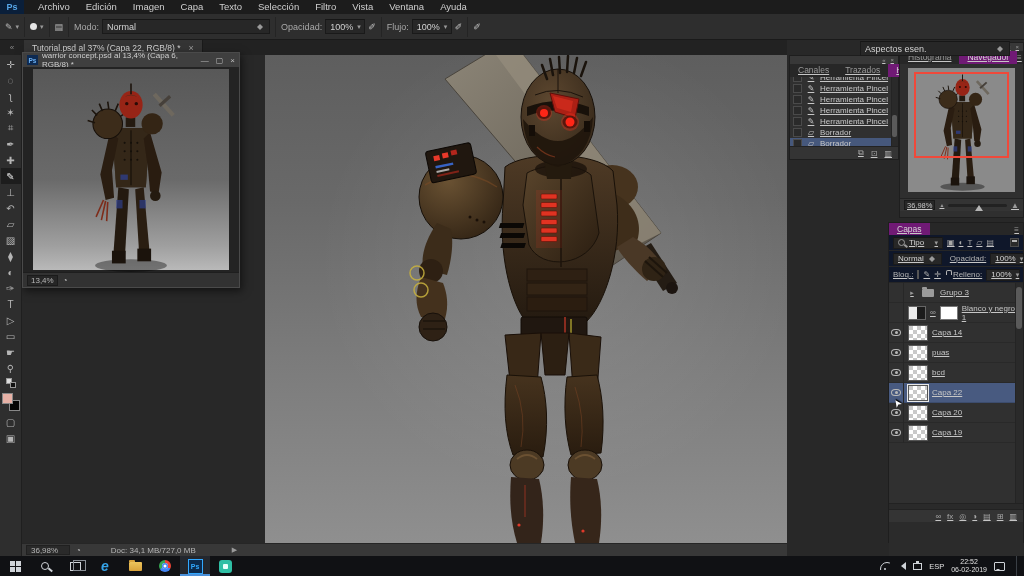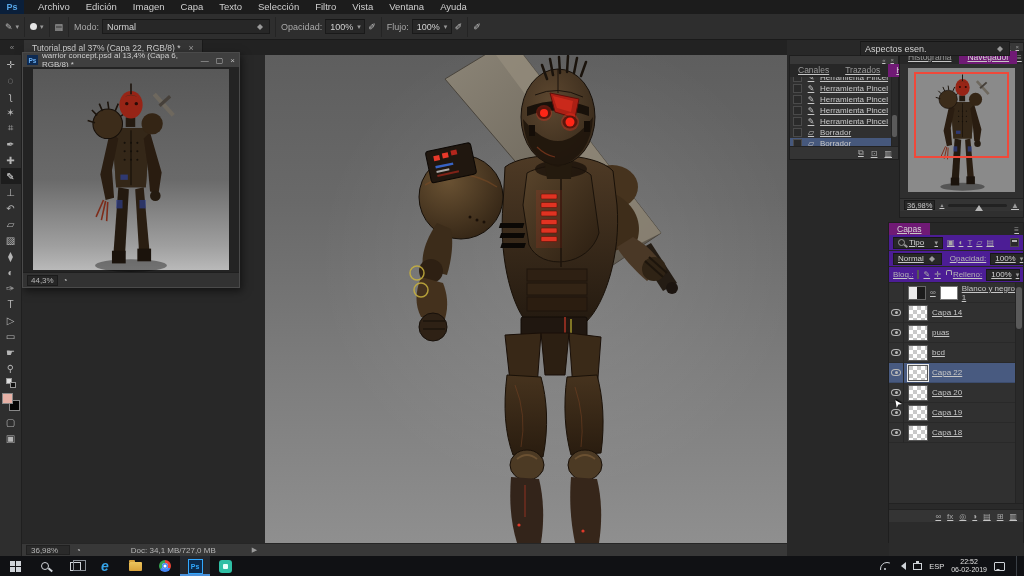--- a/index.html
+++ b/index.html
@@ -89,21 +89,21 @@
   .nav-rect { position:absolute; left:6px; top:4px; right:6px; height:86px; border:2px solid #f0493a; }
   .nav-foot { height:13px; display:flex; align-items:center; gap:4px; padding:0 4px; background:#343434; border-top:1px solid #222; font-size:7.5px; color:#c6c6c6;}
   .nav-zoom { background:#272727; border:1px solid #1a1a1a; padding:0 2px; height:10px; line-height:9px;}
   .nav-slider { flex:1; height:3px; background:#222; border-radius:2px; position:relative;}
   .nav-handle { position:absolute; left:46%; top:-3px; width:0; height:0; border:4px solid transparent; border-bottom:6px solid #b5b5b5;}
   .tri-sm { font-size:5px; color:#9a9a9a;}
   .tri-bg { font-size:8px; color:#9a9a9a;}
 
   
   .layers { left:888px; top:222px; width:136px; height:321px; }
-  .lp-row { height:16px; background:#4c1d95; border-bottom:1px solid #262626; display:flex; align-items:center; gap:4px; padding:0 4px; font-size:8px; color:#b5b5b5;}
+  .lp-row { height:16px; background:#0f172a; border-bottom:1px solid #262626; display:flex; align-items:center; gap:4px; padding:0 4px; font-size:8px; color:#b5b5b5;}
   .lp-row .sp { flex:1; }
   .mini-ico { font-size:8px; color:#a8a8a8; }
   .mag { width:7px; height:7px; border:1.5px solid #9a9a9a; border-radius:50%; position:relative; flex:none;}
   .mag::after { content:""; position:absolute; left:5px; top:5px; width:4px; height:1.5px; background:#9a9a9a; transform:rotate(40deg);}
   .checker8 { width:9px; height:9px; background-image:conic-gradient(#ddd 25%,#777 0 50%,#ddd 0 75%,#777 0); background-size:6px 6px; border:1px solid #555;}
   .lockico { width:7px; height:5px; background:#b5b5b5; position:relative; margin-top:4px;}
   .lockico::before { content:""; position:absolute; top:-4px; left:1px; width:4px; height:4px; border:1px solid #b5b5b5; border-bottom:none; border-radius:2px 2px 0 0;}
   .flag { width:9px; height:9px; background:#2a2a2a; border:1px solid #4a4a4a; position:relative; margin-left:auto;}
   .flag::after { content:""; position:absolute; inset:1px 1px 4px 1px; background:#b5b5b5;}
 
@@ -129,21 +129,21 @@
   .layers .p-foot { gap:6px; }
   .lp-fill { height:100%; background:#2b2b2b; }
 
   
   .cursor { left:893px; top:398px; z-index:60; color:#fff; font-size:10px; transform:rotate(-125deg);
     text-shadow:0 0 1px #000, 1px 1px 1px #000; }
 
   
   .statusbar { left:22px; top:543px; width:765px; height:13px; background:#383838; border-top:1px solid #262626; display:flex; align-items:center; gap:6px; font-size:8px; color:#b5b5b5; padding:0 4px; z-index:10;}
   .sb-zoom { background:#2a2a2a; border:1px solid #202020; padding:0 4px; height:10px; line-height:9px; width:44px;}
-  .sb-doc { margin-left:44px; }
+  .sb-doc { margin-left:24px; }
   .sb-arrow { margin-left:30px; color:#9a9a9a; font-size:7px;}
 
   
   .taskbar { left:0; top:556px; width:1024px; height:20px; background:#101114; display:flex; align-items:center; z-index:40;}
   .tb-btn { width:30px; height:20px; display:flex; align-items:center; justify-content:center; position:relative;}
   .tb-btn.active { background:#23272e; box-shadow:inset 0 -2px 0 #4a90d9; }
   .win-logo { width:11px; height:11px; display:grid; grid-template-columns:5px 5px; grid-template-rows:5px 5px; gap:1px;}
   .win-logo i { background:#cfd3d8; display:block;}
   .search-ico { width:8px; height:8px; border:1.5px solid #cfd3d8; border-radius:50%; position:relative;}
   .search-ico::after { content:""; position:absolute; left:6px; top:6px; width:5px; height:1.5px; background:#cfd3d8; transform:rotate(40deg);}
@@ -382,21 +382,21 @@
       </span>
     </div>
     <div class="fw-body">
       <div class="fw-image">
         <svg width="196" height="201" viewBox="0 0 120 190" preserveAspectRatio="xMidYMax meet" style="position:absolute;left:0;top:4px;">
           <use href="#warrior"></use>
         </svg>
       </div>
     </div>
     <div class="fw-status">
-      <span class="fw-zoom">44,3%</span>
+      <span class="fw-zoom">13,4%</span>
       <span>◔</span>
     </div>
   </div>
 
   <div class="doc-canvas abs">
     <div class="halo"></div>
     <svg width="522" height="488" viewBox="0 0 522 488" style="position:absolute;inset:0;">
       <defs>
         <linearGradient id="gBlade" x1="0" y1="0" x2="1" y2="1">
           <stop offset="0" stop-color="#8d8678"></stop>
@@ -652,20 +652,26 @@
       <span>Relleno:</span>
       <div class="pill" style="width:34px;height:12px;">
         <span class="val">100%</span>
         <span class="dd1">▾</span>
       </div>
     </div>
 
     <div class="layer-list">
       <div class="l-row">
         <span class="eye-cell"></span>
+        <span class="disc">▸</span>
+        <span class="folder"></span>
+        <span>Grupo 3</span>
+      </div>
+      <div class="l-row">
+        <span class="eye-cell"></span>
         <span class="bw-thumb"></span>
         <span class="mini-ico">∞</span>
         <span class="mask-thumb"></span>
         <span>Blanco y negro 1</span>
       </div>
       <div class="l-row">
         <span class="eye-cell">
             <span class="eye"></span>
           </span>
         <span class="thumb"></span>
@@ -698,27 +704,20 @@
           </span>
         <span class="thumb"></span>
         <span>Capa 20</span>
       </div>
       <div class="l-row">
         <span class="eye-cell">
             <span class="eye"></span>
           </span>
         <span class="thumb"></span>
         <span>Capa 19</span>
-      </div>
-      <div class="l-row">
-        <span class="eye-cell">
-            <span class="eye"></span>
-          </span>
-        <span class="thumb"></span>
-        <span>Capa 18</span>
       </div>
       <div class="l-scroll">
           <div class="l-thumbbar"></div>
         </div>
     </div>
     <div class="partial-strip"></div>
     <div class="p-foot">
       <span>∞</span>
       <span>fx</span>
       <span>◎</span>

